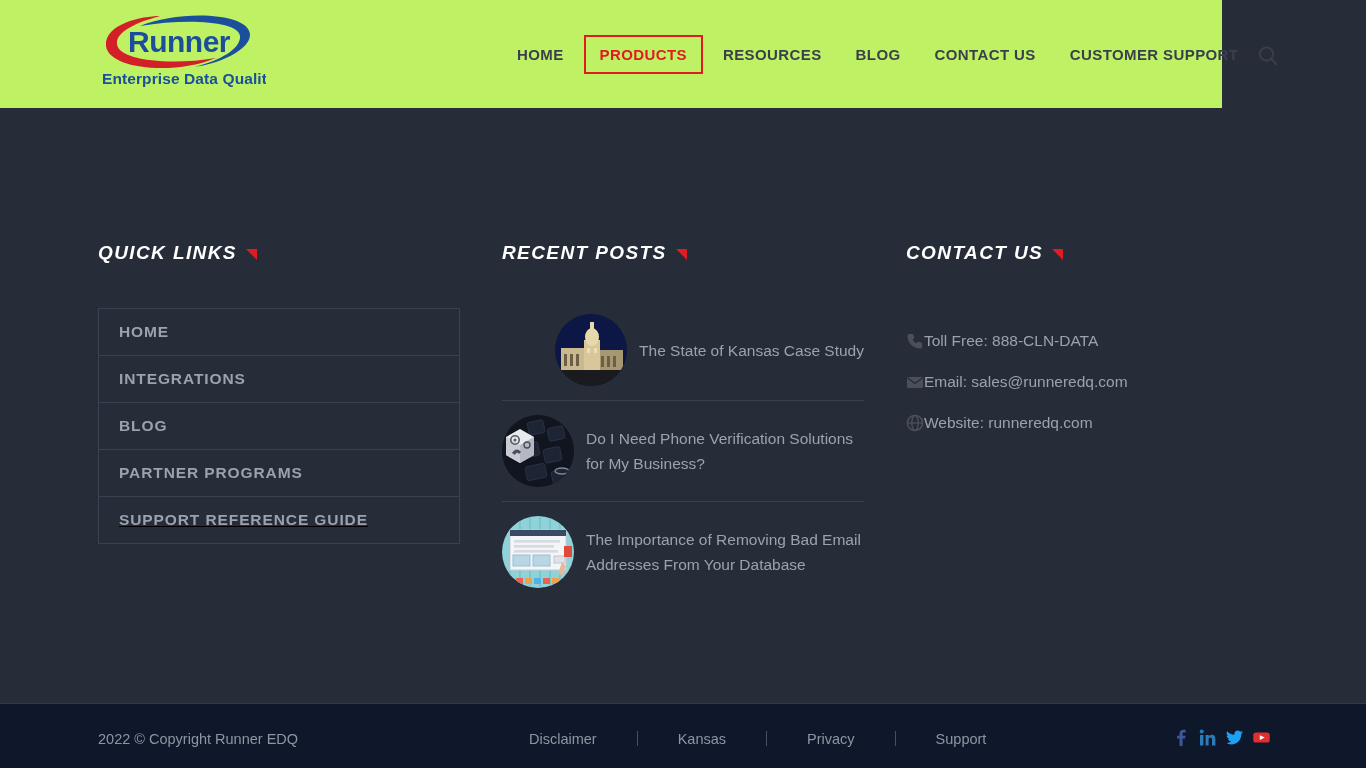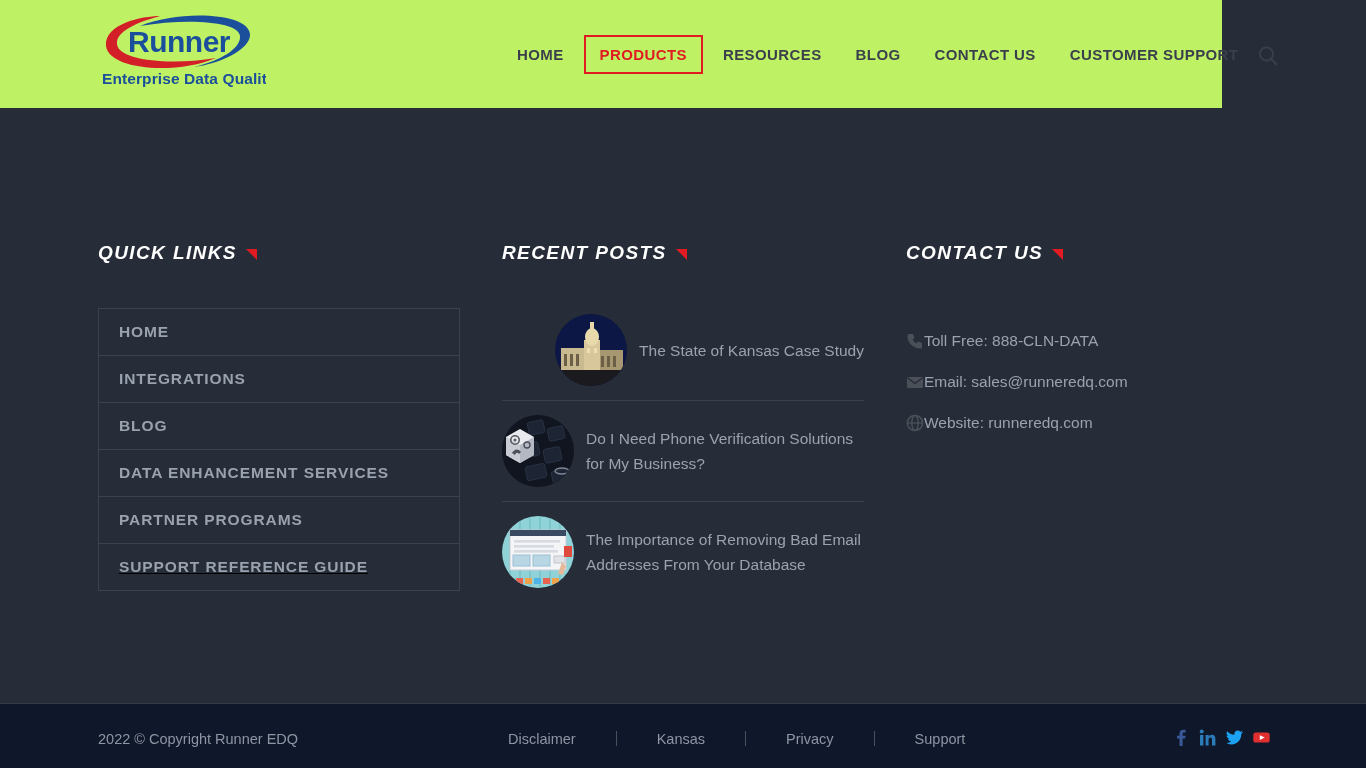--- a/index.html
+++ b/index.html
@@ -126,21 +126,21 @@
     position: absolute; top: 703px; left: 0;
     width: 1366px; height: 65px;
     background: #0f172a;
     border-top: 1px solid #333a46;
   }
   .copyright {
     position: absolute; left: 98px; top: 27px;
     font-size: 14.5px; color: #8e95a2;
   }
   .legal-links {
-    position: absolute; left: 484px; top: 27px;
+    position: absolute; left: 505px; top: 27px;
     display: flex; align-items: flex-start; gap: 16px;
   }
   .legal-links a {
     font-size: 14.5px; color: #8e95a2;
     text-decoration: none; padding: 0 24px; cursor: pointer;
   }
   .legal-sep { width: 1px; height: 15px; background: #49505c; }
   .socials {
     position: absolute; left: 1172px; top: 25px;
     display: flex; align-items: center; gap: 10px;
@@ -193,23 +193,20 @@
     </div>
     <ul class="quick-list">
       <li>
           <a class="quick-link">HOME</a>
         </li>
       <li>
           <a class="quick-link">INTEGRATIONS</a>
         </li>
       <li>
           <a class="quick-link">BLOG</a>
-        </li>
-      <li>
-          <a class="quick-link">DATA ENHANCEMENT SERVICES</a>
         </li>
       <li>
           <a class="quick-link">PARTNER PROGRAMS</a>
         </li>
       <li>
           <a class="quick-link">SUPPORT REFERENCE GUIDE</a>
         </li>
     </ul>
   </div>
 

